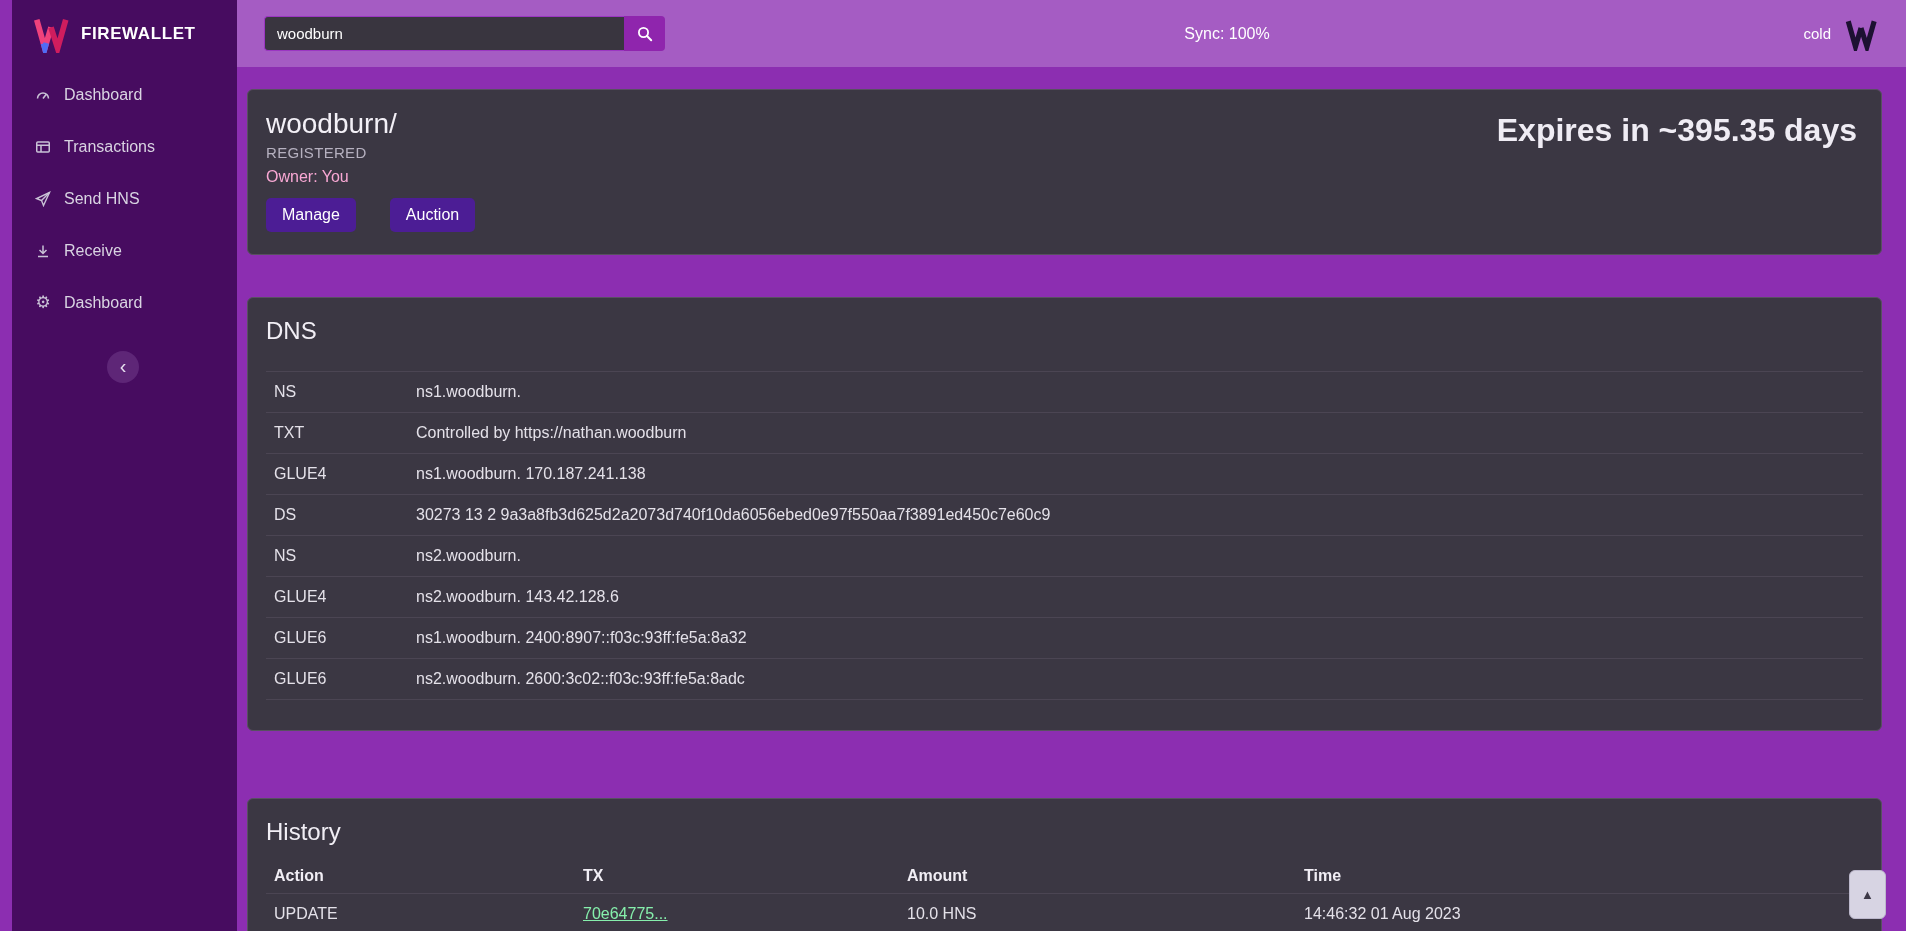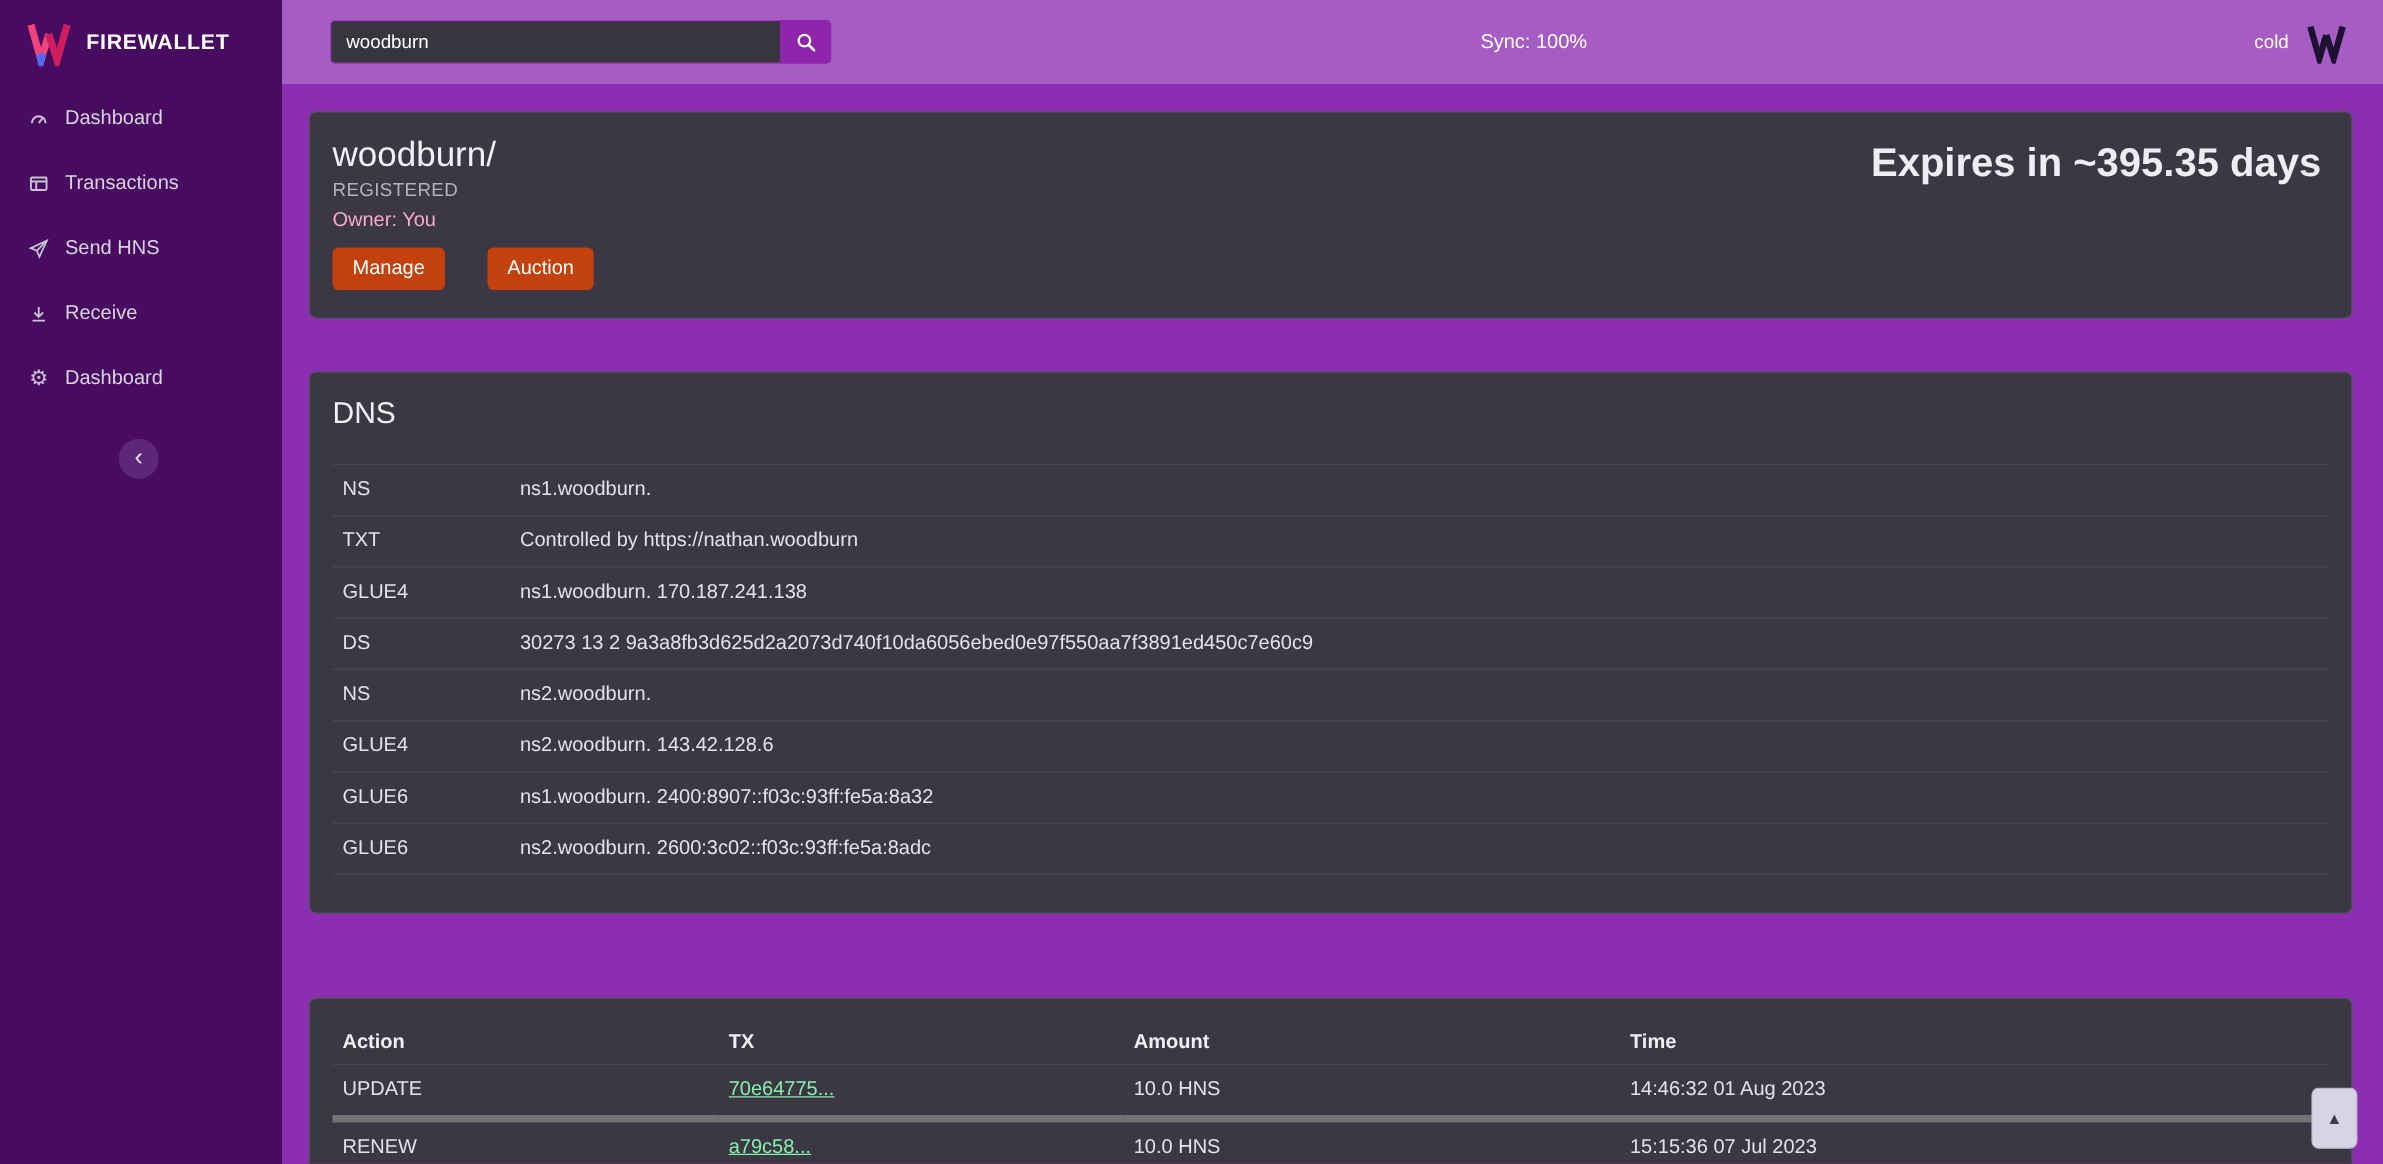--- a/index.html
+++ b/index.html
@@ -3,21 +3,21 @@
 <meta charset="utf-8">
 <style>
   * { margin:0; padding:0; box-sizing:border-box; }
   html,body { width:1906px; height:931px; overflow:hidden; }
   body {
     font-family:"Liberation Sans","DejaVu Sans",sans-serif;
     background:#8c2eb1; color:#e9e6ee; position:relative;
   }
 
   
-  .sidebar { position:fixed; left:0; top:0; width:225px; height:931px; background:#470c60; z-index:5; }
+  .sidebar { position:fixed; left:12px; top:0; width:225px; height:931px; background:#470c60; z-index:5; }
   .brand { height:67px; display:flex; align-items:center; padding-left:20px; gap:11px; cursor:pointer; }
   .brand-text { font-size:17px; font-weight:bold; color:#ffffff; letter-spacing:0.6px; }
   .nav { margin-top:2px; }
   .nav-item { height:52px; display:flex; align-items:center; gap:11px; padding-left:21px; font-size:16px; color:#d9d4e2; cursor:pointer; }
   .nav-icon { width:20px; height:18px; display:flex; align-items:center; justify-content:center; color:#c9c2d6; font-size:17px; line-height:18px; }
   .collapse-btn { position:absolute; left:95px; top:351px; width:32px; height:32px; border-radius:50%;
     background:#5e2677; display:flex; align-items:center; justify-content:center; cursor:pointer; }
   .collapse-btn span { color:#e8e2f0; font-size:20px; line-height:1; padding-bottom:3px; }
 
   
@@ -37,21 +37,21 @@
   .card { background:#3b3743; border:1px solid #57515f; border-radius:6px; padding:18px; color:#e9e6ee; }
   .domain-card { margin-bottom:42px; padding-bottom:22px; }
   .dns-card { margin-bottom:67px; padding-bottom:30px; }
   .history-card { min-height:240px; }
 
   .domain-head { display:flex; justify-content:space-between; align-items:flex-start; }
   .domain-name { font-size:28px; line-height:31px; font-weight:400; color:#f3f0f7; }
   .domain-status { font-size:15px; color:#b6b1c0; letter-spacing:0.3px; margin-top:5px; line-height:18px; }
   .domain-owner { font-size:16px; color:#f9a8d4; margin-top:5px; line-height:19px; }
   .btn-row { margin-top:12px; display:flex; gap:34px; }
-  .btn { background:#c2410c; color:#ffffff; border:none; border-radius:5px; padding:8px 16px; font-size:16px;
+  .btn { background:#4c1d95; color:#ffffff; border:none; border-radius:5px; padding:8px 16px; font-size:16px;
     cursor:pointer; font-family:"Liberation Sans","DejaVu Sans",sans-serif; }
   .expires { font-size:32px; color:#efecf4; margin:4px 6px 0 0; font-weight:700; }
 
   .card-title { font-size:24px; line-height:29px; font-weight:400; color:#f1eef5; }
   .dns-card .card-title { margin-bottom:26px; }
   .history-card .card-title { margin-bottom:13px; }
 
   table { width:100%; border-collapse:collapse; font-size:16px; table-layout:fixed; }
   .dns-table td { padding:11px 8px; border-top:1px solid #4b4553; color:#e4e1e9;
     overflow:hidden; white-space:nowrap; }
@@ -218,20 +218,21 @@
 
           <tr>
             <td>GLUE6</td>
             <td>ns2.woodburn. 2600:3c02::f03c:93ff:fe5a:8adc</td>
           </tr>
         </tbody>
     </table>
   </section>
 
   <section class="card history-card">
+    <h2 class="card-title">History</h2>
     <table class="history-table">
       <colgroup>
           <col style="width:309px">
           <col style="width:324px">
           <col style="width:397px">
           <col>
         </colgroup>
       <thead>
         <tr>
           <th>Action</th>

